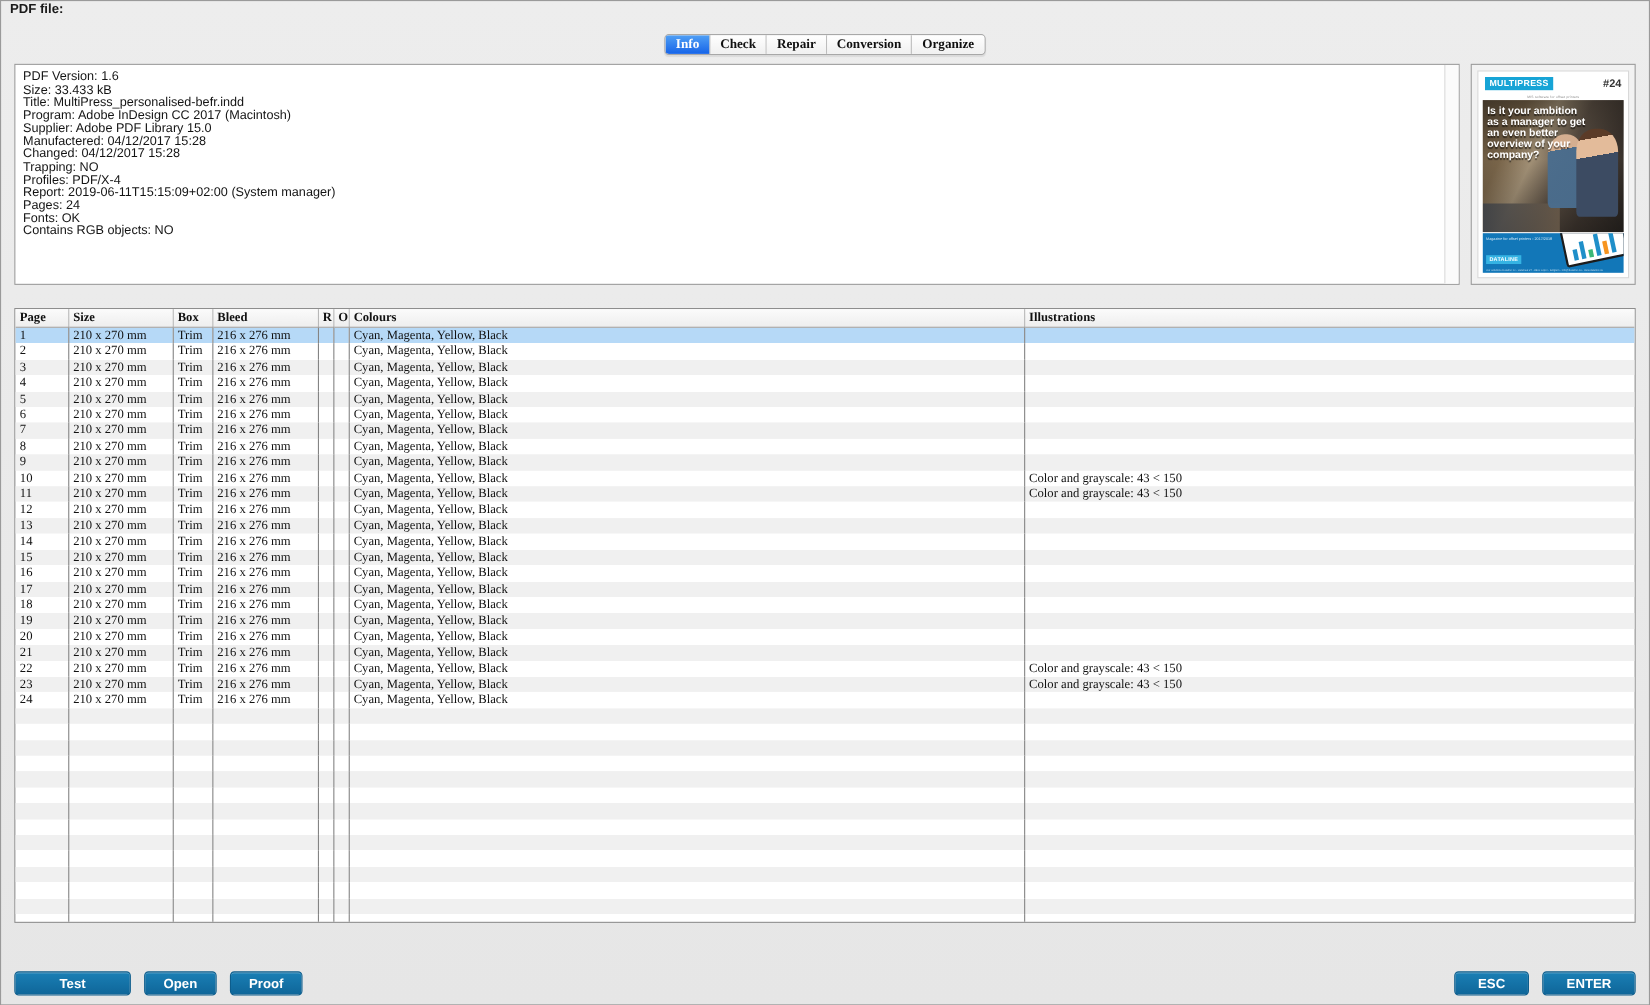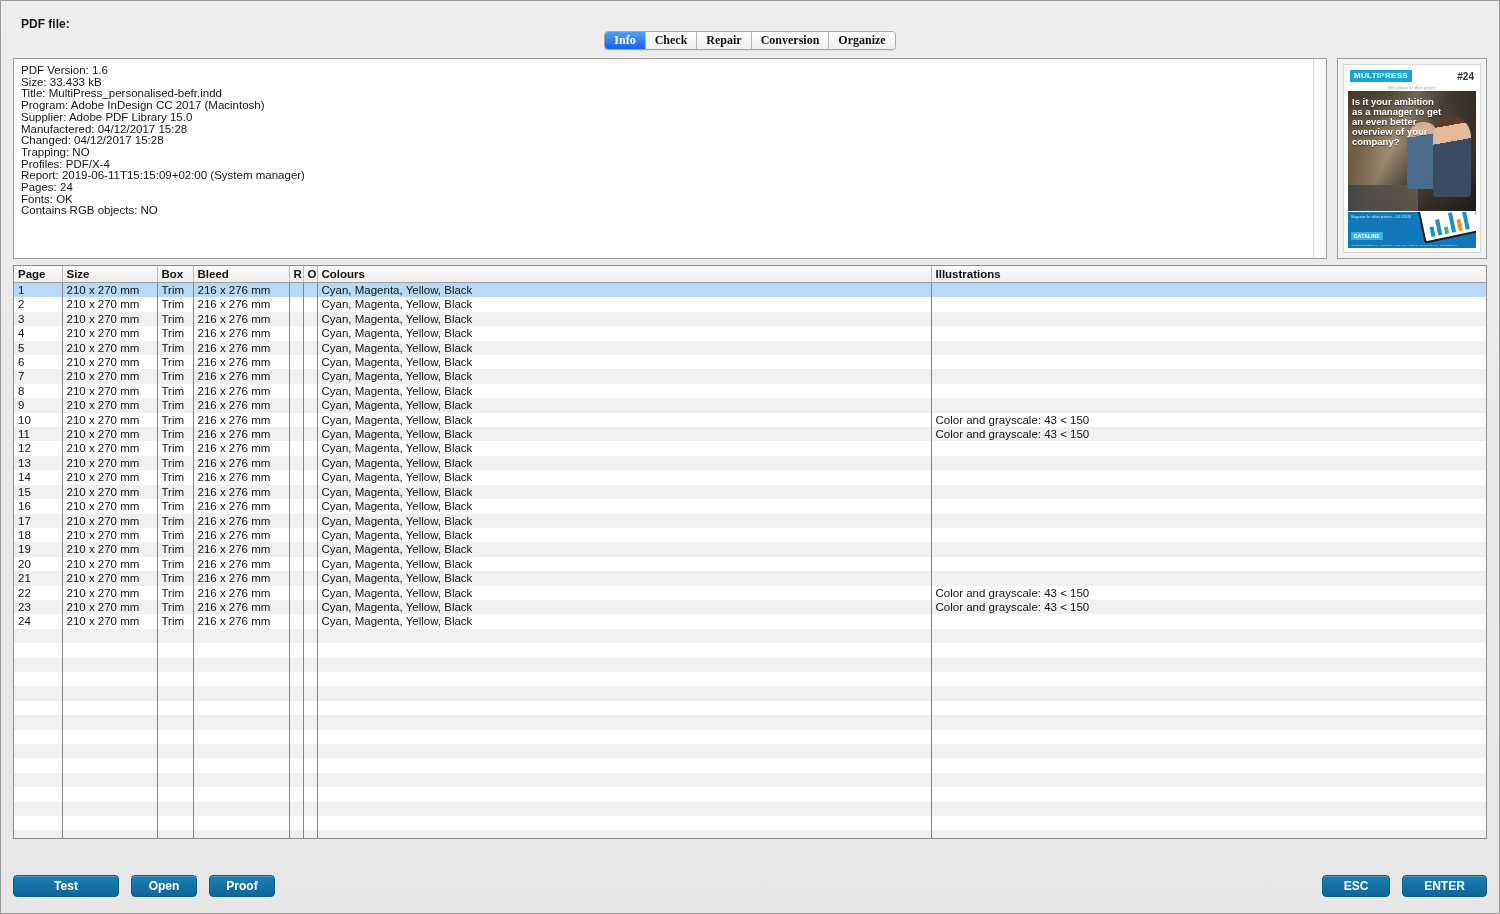--- a/index.html
+++ b/index.html
@@ -49,22 +49,22 @@
     text-align: center;
     font-size: 13px;
     color: #2e2e2e;
     letter-spacing: .1px;
   }
 
   
   .file-row {
     flex: 0 0 30px;
     display: flex;
-    align-items: flex-end;
-    padding: 0 20px;
+    align-items: flex-start;
+    padding: 0 8px;
   }
   .file-label {
     font-size: 12px;
     font-weight: bold;
     color: #1a1a1a;
     width: 86px;
   }
   .combo {
     position: relative;
     width: 300px;
@@ -297,26 +297,27 @@
   .tablet-bar {
     position: absolute;
     bottom: 3px;
     width: 4px;
     background: #1f8fc9;
   }
 
   
   .table-wrap {
     flex: 1 1 auto;
-    margin: 2px 12px 0 12px;
+    margin: 17px 12px 0 12px;
     background: #ffffff;
     border: 1px solid #8d8d8d;
     display: flex;
     flex-direction: column;
     overflow: hidden;
+    font-family: Liberation Serif, serif;
   }
   table.grid {
     width: 100%;
     border-collapse: collapse;
     table-layout: fixed;
     font-size: 11.5px;
     color: #111;
   }
   table.grid th {
     background: linear-gradient(#fbfbfb, #eeeeee);
@@ -346,20 +347,21 @@
   .col-bleed { width: 96px; }
   .col-r     { width: 14px; }
   .col-o     { width: 14px; }
   .col-col   { width: 614px; }
   .col-ill   { width: auto; }
 
   
   .footer {
     flex: 0 0 38px;
     display: flex;
+    align-items: center;
     padding: 0 12px;
     margin-top: 36px;
   }
   .btn {
     height: 22px;
     border-radius: 4px;
     background: linear-gradient(#1a7fb5, #0f6699);
     border: 1px solid #0d5d8c;
     color: #ffffff;
     font-size: 12px;

